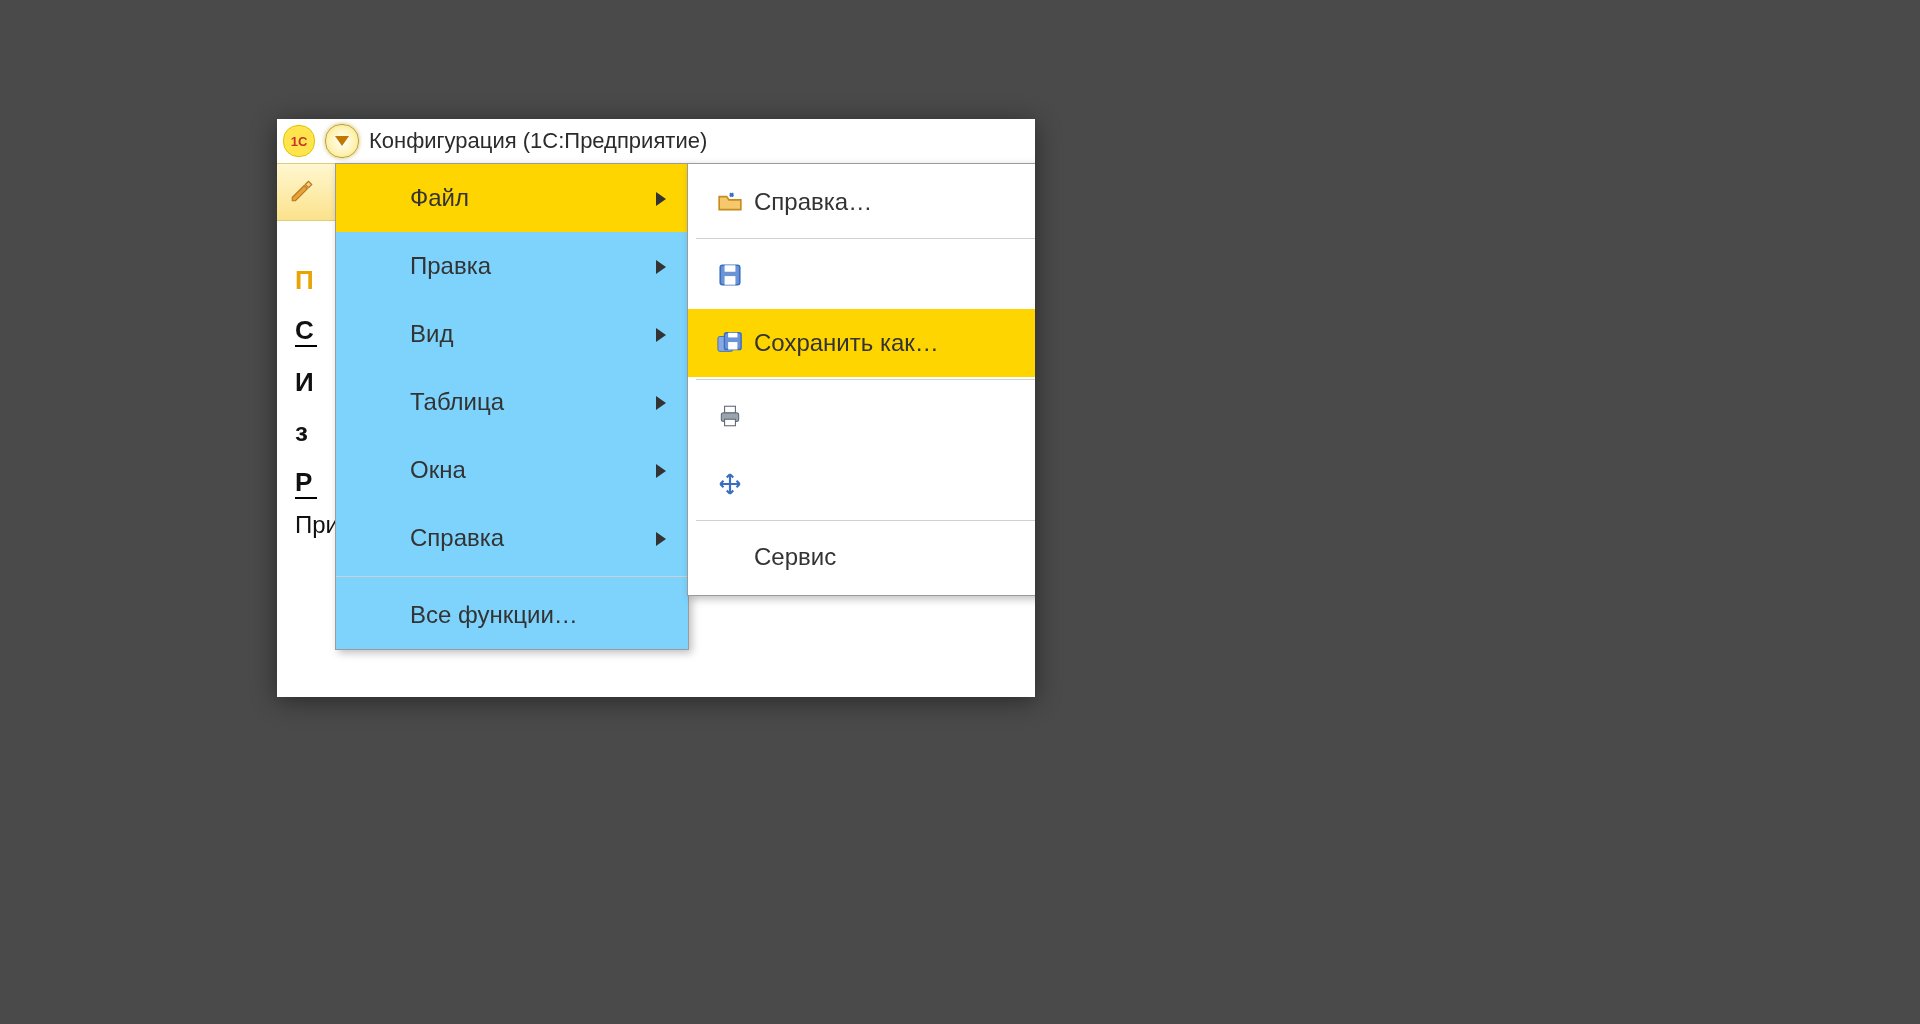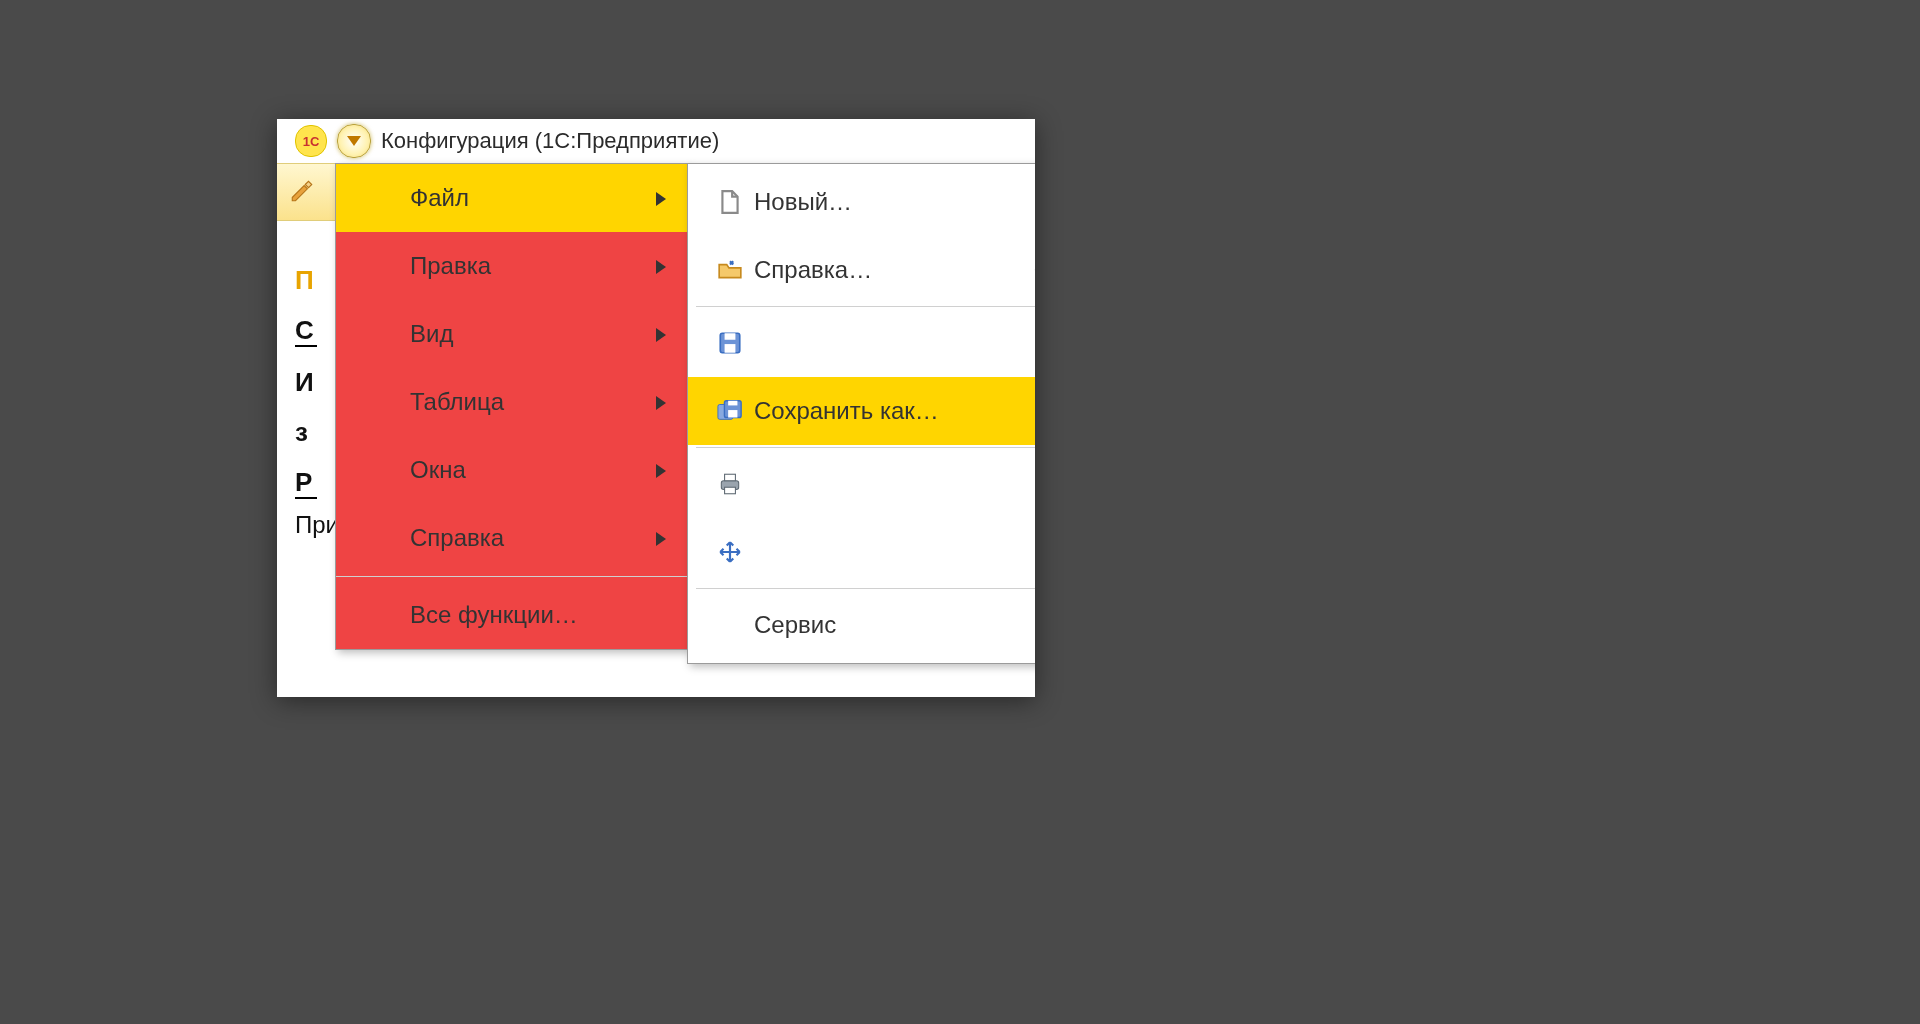--- a/index.html
+++ b/index.html
@@ -15,21 +15,21 @@
     left:277px;top:119px;
     width:758px;height:578px;
     background:#ffffff;
     box-shadow:0 4px 24px rgba(0,0,0,.45);
     overflow:hidden;
   }
   
   .titlebar{
     height:44px;
     display:flex;align-items:center;
-    padding:0 18px;
+    padding:0 6px;
     background:#ffffff;
     font-size:22px;
     color:#2b2b2b;
     gap:10px;
   }
   .logo{
     width:30px;height:30px;border-radius:15px;
     background:#ffe44d;
     border:1px solid #e0c400;
     display:flex;align-items:center;justify-content:center;
@@ -68,21 +68,21 @@
     margin:20px 0 6px 0;
     height:30px;
     overflow:hidden;
     font-weight:bold;
   }
   
   .menu{
     position:absolute;
     left:58px;top:44px;
     width:352px;
-    background:#ef4444;
+    background:#7dd3fc;
     border:1px solid #9b9b9b;
     box-shadow:3px 3px 8px rgba(0,0,0,.25);
     z-index:5;
   }
   .menu-item{
     height:68px;
     display:flex;align-items:center;
     padding:0 22px 0 74px;
     font-size:24px;color:#333;
     position:relative;
@@ -197,29 +197,20 @@
       <div class="menu-sep"></div>
       <div class="menu-item">
         <span>Все функции…</span>
       </div>
     </div>
 
   <div class="submenu" id="submenu">
       <div class="sub-item">
         <span class="icon-slot">
           <svg class="ic" viewBox="0 0 24 24">
-            <path d="M5 2h9l5 5v15H5z" fill="none" stroke="#8a8a8a" stroke-width="2"></path>
-            <path d="M14 2v5h5" fill="none" stroke="#8a8a8a" stroke-width="2"></path>
-          </svg>
-        </span>
-        <span class="label">Новый…</span>
-      </div>
-      <div class="sub-item">
-        <span class="icon-slot">
-          <svg class="ic" viewBox="0 0 24 24">
             <path d="M2 7h7l2 3h11v9H2z" fill="#f5c96b" stroke="#c78a1e" stroke-width="1.5"></path>
             <path d="M12 4l3 3M15 4l-3 3" stroke="#3a6ec2" stroke-width="2"></path>
           </svg>
         </span>
         <span class="label">Справка…</span>
         <span class="shortcut">Ctrl+O</span>
       </div>
       <div class="sub-sep"></div>
       <div class="sub-item">
         <span class="icon-slot">

